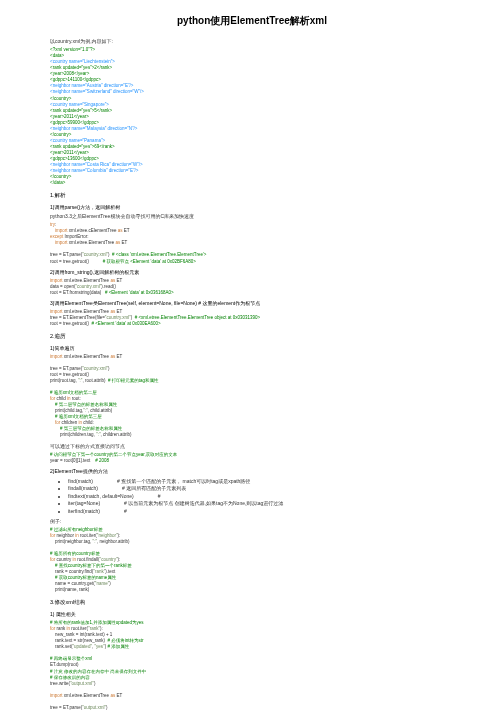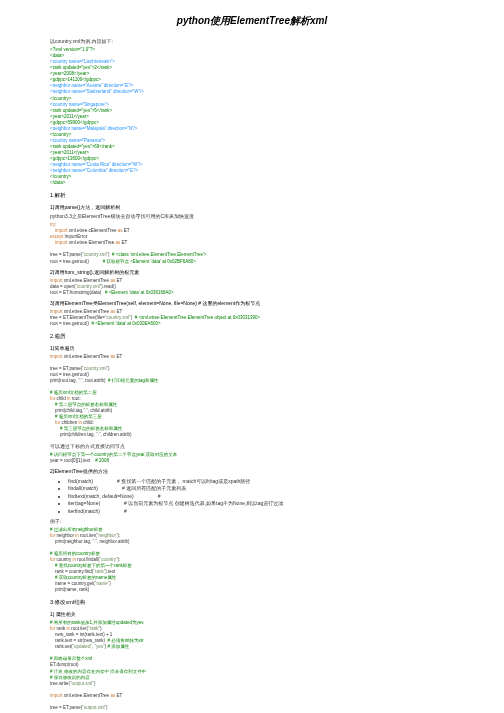--- a/index.html
+++ b/index.html
@@ -1,17 +1,17 @@
 <!DOCTYPE html>
 <html><head>
 <meta charset="utf-8">
 <style>
 *{margin:0;padding:0;box-sizing:border-box;font-family:Arial,sans-serif;}
 body{background:#fff;width:504px;padding:8px 50px;font-size:5px;line-height:1.4;color:#333;}
-h1{font-size:10px;font-weight:bold;text-align:center;margin:6px 0 10px;color:#000;font-style:italic;}
+h1{font-size:10px;font-weight:bold;text-align:center;margin:6px 0 10px;color:#000;}
 .p{margin:2px 0;font-size:5px;}
 .sect{margin:6px 0 3px;font-size:5.5px;color:#000;}
 .sub{margin:4px 0 2px;font-size:5px;color:#000;}
 .code{font-family:monospace;font-size:4.5px;line-height:1.35;margin:2px 0 4px;}
 .kw{color:#cc7832;}
 .st{color:#6a8759;}
 .bl{color:#1e90ff;}
 .gr{color:#008000;}
 ul{margin:3px 0 3px 18px;list-style:disc;}
 li{font-size:5px;margin:0.5px 0;}

